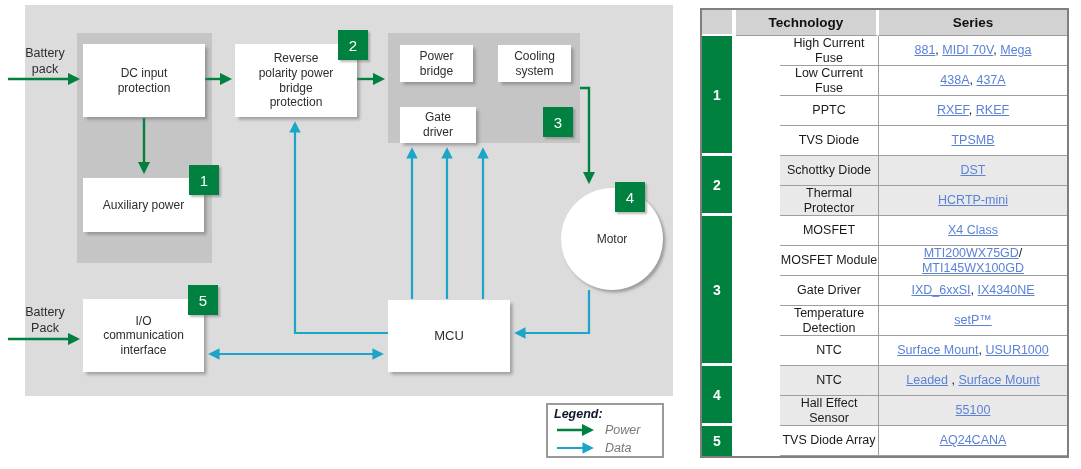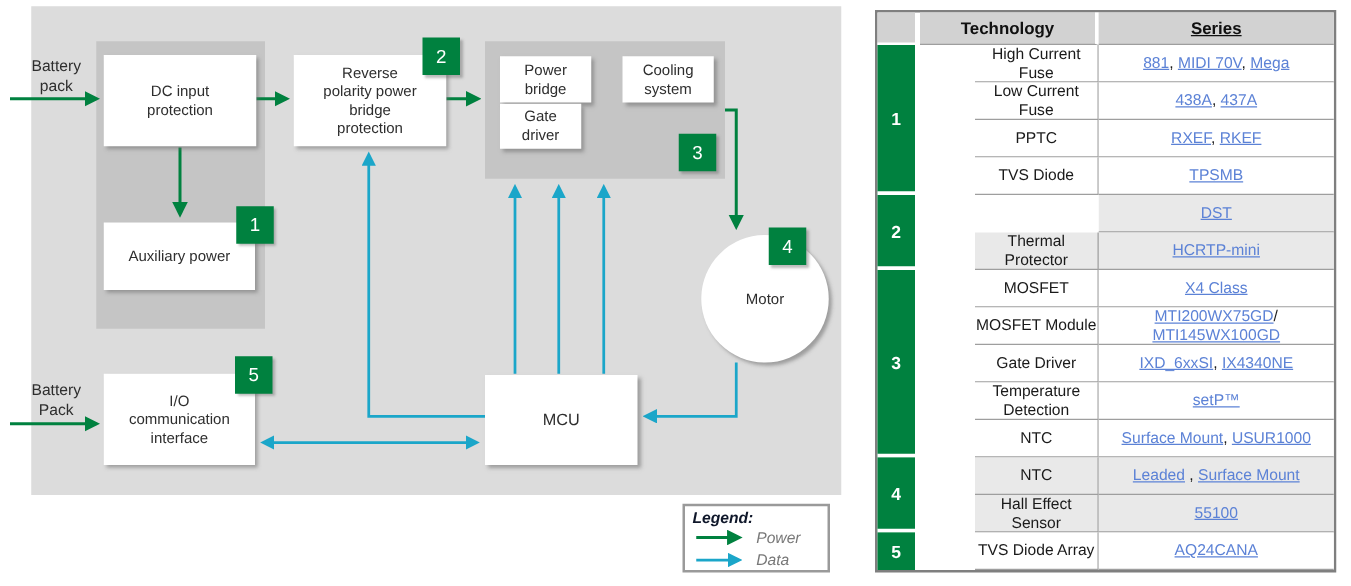--- a/index.html
+++ b/index.html
@@ -17,21 +17,21 @@
   .bx{
     background:#ffffff;display:flex;align-items:center;justify-content:center;
     text-align:center;font-size:12px;color:#2e2e2e;white-space:pre-line;line-height:1.22;
     box-shadow:2.5px 2.5px 3px rgba(105,105,105,.55);
   }
   #box-dc{left:83px;top:44px;width:122px;height:73px;}
   #box-rev{left:235px;top:44px;width:122px;height:73px;}
   #box-aux{left:83px;top:178px;width:121px;height:54px;}
   #box-pb{left:400px;top:45px;width:73px;height:37px;}
   #box-cool{left:498px;top:45px;width:73px;height:37px;}
-  #box-gd{left:400px;top:83px;width:65px;height:36px;}
+  #box-gd{left:400px;top:107px;width:76px;height:36px;}
   #box-mcu{left:388px;top:300px;width:122px;height:72px;font-size:13px;}
   #box-io{left:83px;top:299px;width:121px;height:73px;}
   #box-motor{left:561px;top:188px;width:102px;height:102px;border-radius:50%;}
   .badge{
     width:30px;height:30px;background:var(--power);color:#fff;font-size:15px;
     display:flex;align-items:center;justify-content:center;
     box-shadow:2px 2px 2px rgba(105,105,105,.45);
   }
   #badge-1{left:189px;top:165px;}
   #badge-2{left:338px;top:30px;}
@@ -63,21 +63,21 @@
     grid-template-columns:30px 4px 143px 188px;
     grid-template-rows:26px repeat(14,30px);
     background:#fff;border:2px solid #7f7f7f;
   }
   .corner{grid-column:1;grid-row:1;background:#d2d2d2;border-bottom:2px solid #fff;}
   .th{
     grid-row:1;background:#d2d2d2;display:flex;align-items:center;justify-content:center;
     font-weight:bold;font-size:13.5px;color:#101010;border-bottom:1px solid #9e9e9e;
   }
   .th.tech{grid-column:3;border-right:3px solid #fff;}
-  .th.series{grid-column:4;text-decoration:underline;}
+  .th.series{grid-column:4;}
   .gnum{
     grid-column:1;background:var(--power);color:#fff;font-weight:bold;font-size:14px;
     display:flex;align-items:center;justify-content:center;
   }
   .gnum.gap{border-bottom:3px solid #fff;}
   .cell{
     display:flex;align-items:center;justify-content:center;text-align:center;
     font-size:12.5px;color:#1a1a1a;border-bottom:1px solid #9e9e9e;line-height:1.18;
     background:#fff;
   }
@@ -179,20 +179,21 @@
     </div>
     <div class="cell tech" style="grid-row: 4;">PPTC</div>
     <div class="cell series" style="grid-row: 4;">
       <span class="series-text"><span class="link">RXEF</span><span class="sep">, </span><span class="link">RKEF</span></span>
     </div>
     <div class="cell tech" style="grid-row: 5;">TVS Diode</div>
     <div class="cell series" style="grid-row: 5;">
       <span class="series-text"><span class="link">TPSMB</span></span>
     </div>
     <div class="gnum gap" style="grid-row: 6 / span 2;">2</div>
+    <div class="cell tech shaded" style="grid-row: 6;">Schottky Diode</div>
     <div class="cell series shaded" style="grid-row: 6;">
       <span class="series-text"><span class="link">DST</span></span>
     </div>
     <div class="cell series shaded" style="grid-row: 7;">
       <span class="series-text"><span class="link">HCRTP-mini</span></span>
     </div>
     <div class="cell tech shaded" style="grid-row: 7;">Thermal Protector</div>
     <div class="gnum gap" style="grid-row: 8 / span 5;">3</div>
     <div class="cell tech" style="grid-row: 8;">MOSFET</div>
     <div class="cell series" style="grid-row: 8;">

